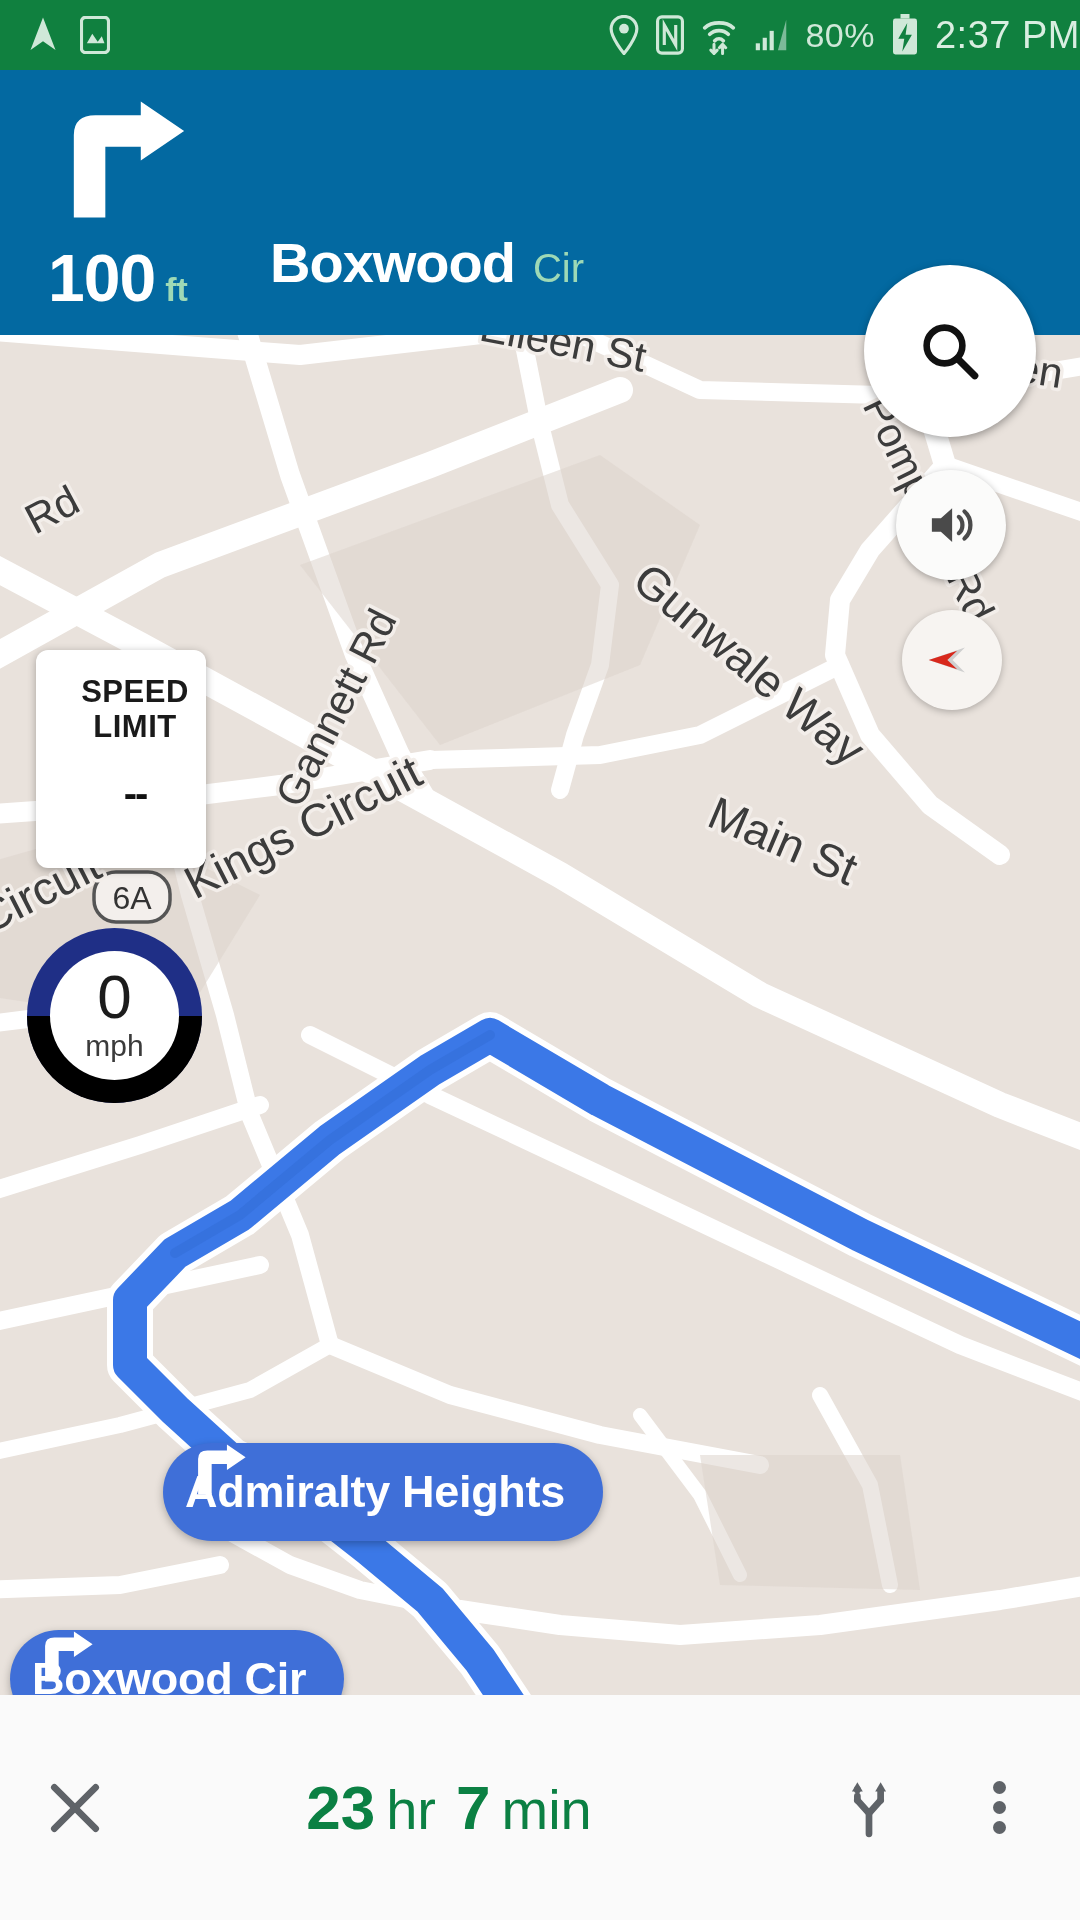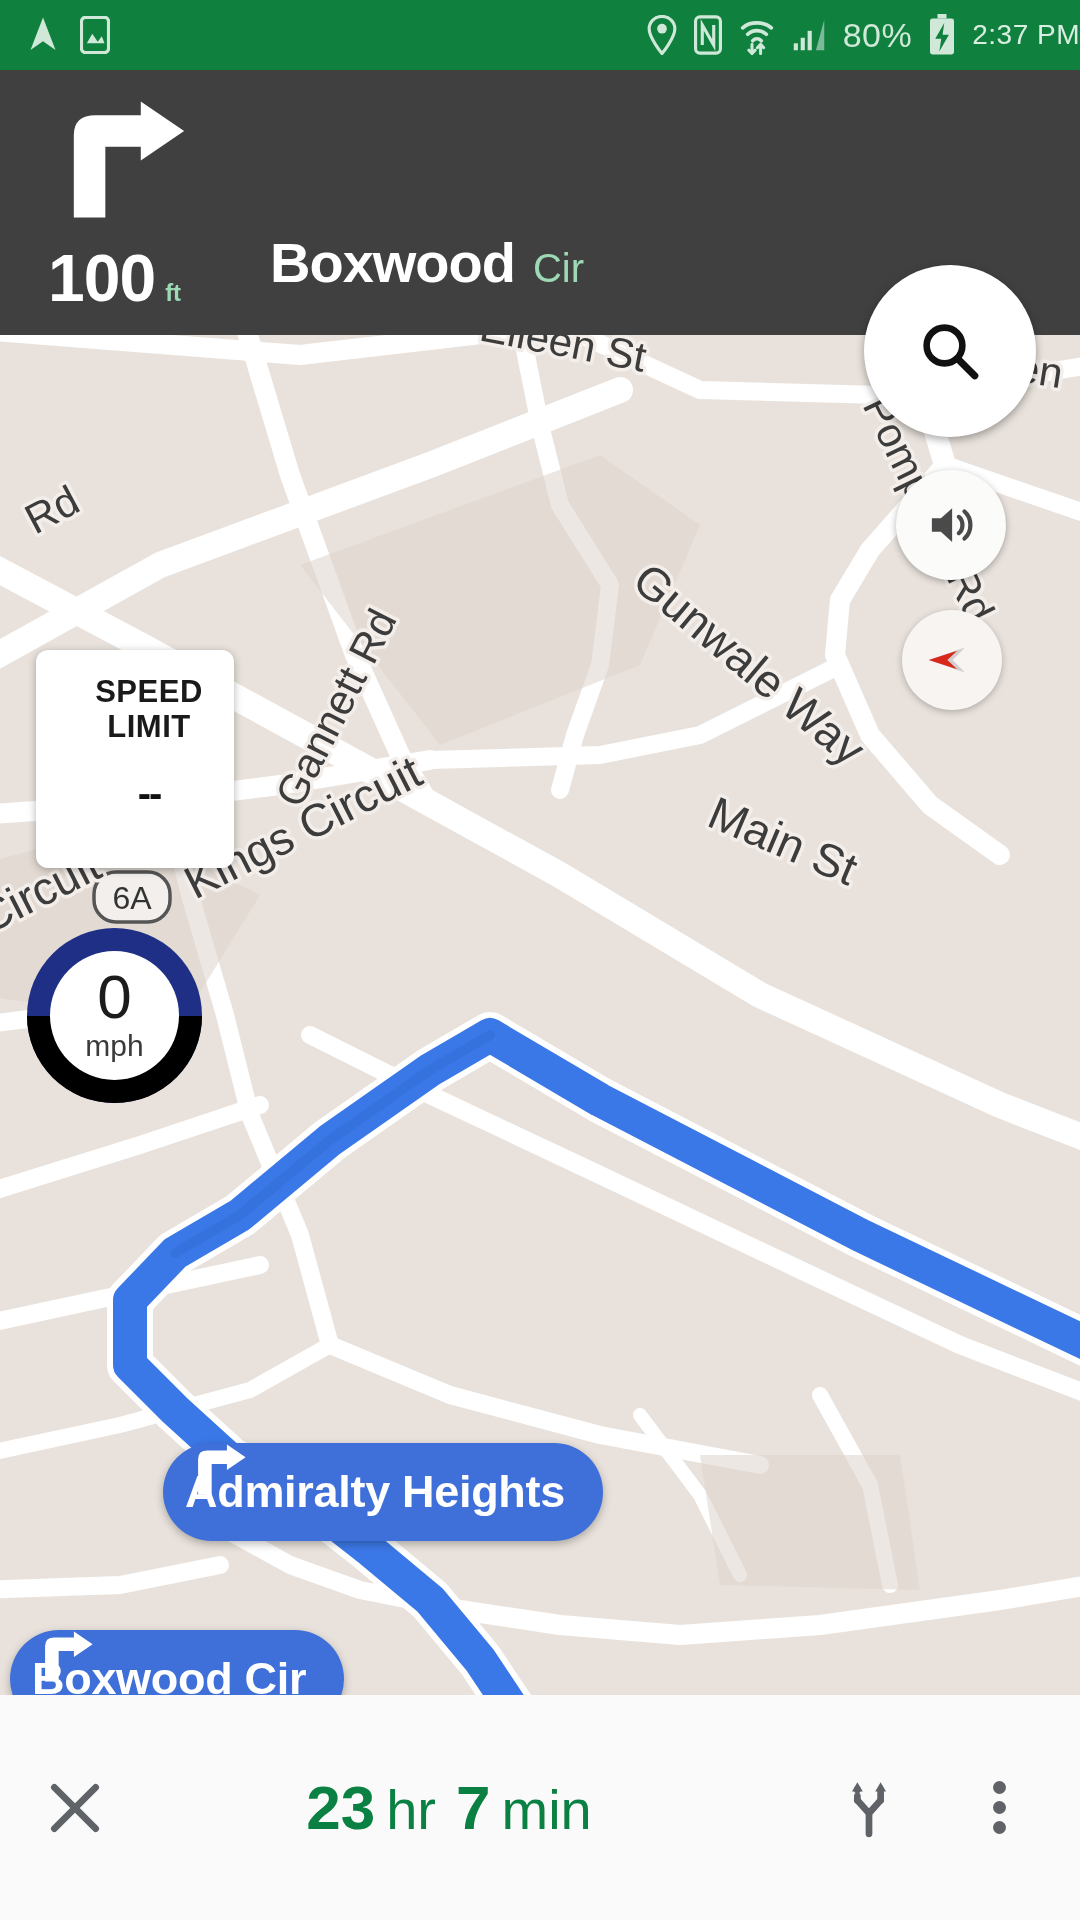--- a/index.html
+++ b/index.html
@@ -9,31 +9,31 @@
   #screen { position:relative; width:1080px; height:1920px; overflow:hidden; }
 
   
   #statusbar { position:absolute; left:0; top:0; width:1080px; height:70px;
                background:#10803f; display:flex; align-items:center; }
   #sb-left { display:flex; align-items:center; gap:22px; padding-left:28px; }
   #sb-right { margin-left:auto; display:flex; align-items:center;
               gap:16px; }
   .sb-ico { display:block; }
   #sb-batt-text { color:#cfe8d8; font-size:34px; letter-spacing:.5px; }
-  #sb-clock { color:#d9eee1; font-size:28px; letter-spacing:.5px; }
+  #sb-clock { color:#d9eee1; font-size:38px; letter-spacing:.5px; }
 
   
   #navheader { position:absolute; left:0; top:70px; width:1080px; height:265px;
                background:#0f9d58; background:#12a055; overflow:hidden; }
-  #navheader.grn { background:#404040; }
+  #navheader.grn { background:#0369a1; }
   #maneuver-arrow { position:absolute; left:62px; top:28px; }
   #dist-wrap { position:absolute; left:48px; top:170px;
                display:flex; align-items:baseline; }
   #dist-value { color:#ffffff; font-size:66px; font-weight:bold; letter-spacing:-1px; }
-  #dist-unit { color:#9ed9b6; font-size:24px; font-weight:bold; margin-left:10px; }
+  #dist-unit { color:#9ed9b6; font-size:34px; font-weight:bold; margin-left:10px; }
   #street-wrap { position:absolute; left:270px; top:160px;
                  display:flex; align-items:baseline; }
   #street-name { color:#ffffff; font-size:56px; font-weight:bold; letter-spacing:-1px; }
   #street-type { color:#9ed9b6; font-size:40px; margin-left:18px; }
 
   
   #then-banner { position:absolute; left:0; top:335px; width:245px; height:150px;
                  background:#0f8a4a; display:flex; align-items:center;
                  border-bottom-right-radius:12px; }
   #then-label { color:#ffffff; font-size:42px; font-weight:bold; margin-left:32px; }
@@ -55,21 +55,21 @@
   
   #sound-fab { position:absolute; left:896px; top:470px; width:110px; height:110px;
                border-radius:50%; background:#fbfbfa; box-shadow:0 2px 7px rgba(0,0,0,.3);
                display:flex; align-items:center; justify-content:center; }
   
   #compass-fab { position:absolute; left:902px; top:610px; width:100px; height:100px;
                  border-radius:50%; background:#f7f4f1; box-shadow:0 2px 7px rgba(0,0,0,.25);
                  display:flex; align-items:center; justify-content:center; }
 
   
-  #speedlimit { position:absolute; left:36px; top:650px; width:198px; height:218px;
+  #speedlimit { position:absolute; left:36px; top:650px; width:170px; height:218px;
                 background:#ffffff; border-radius:12px;
                 box-shadow:0 2px 8px rgba(0,0,0,.3);
                 display:flex; flex-direction:column; align-items:center;
                 padding-top:24px;padding-left:28px; }
   .sl-word { color:#1a1a1a; font-size:31px; font-weight:bold; line-height:1.14;
              letter-spacing:.5px; }
   #sl-value { color:#111111; font-size:40px; font-weight:bold; margin-top:26px;
               letter-spacing:-2px; }
 
   

